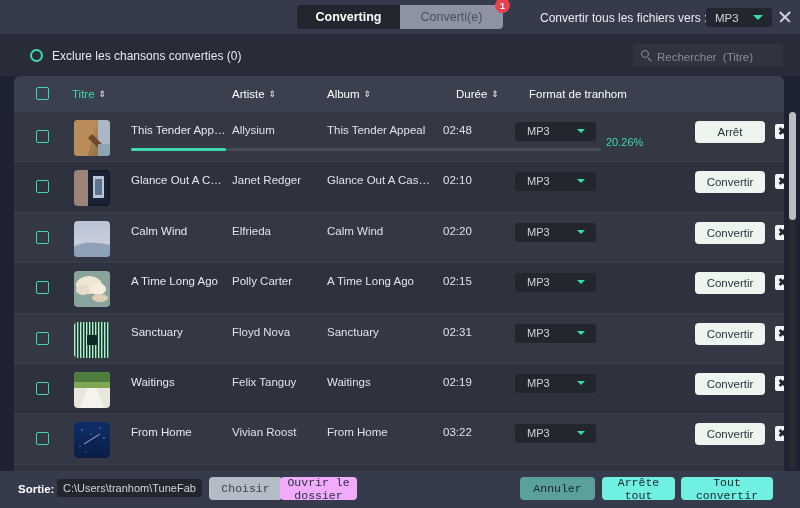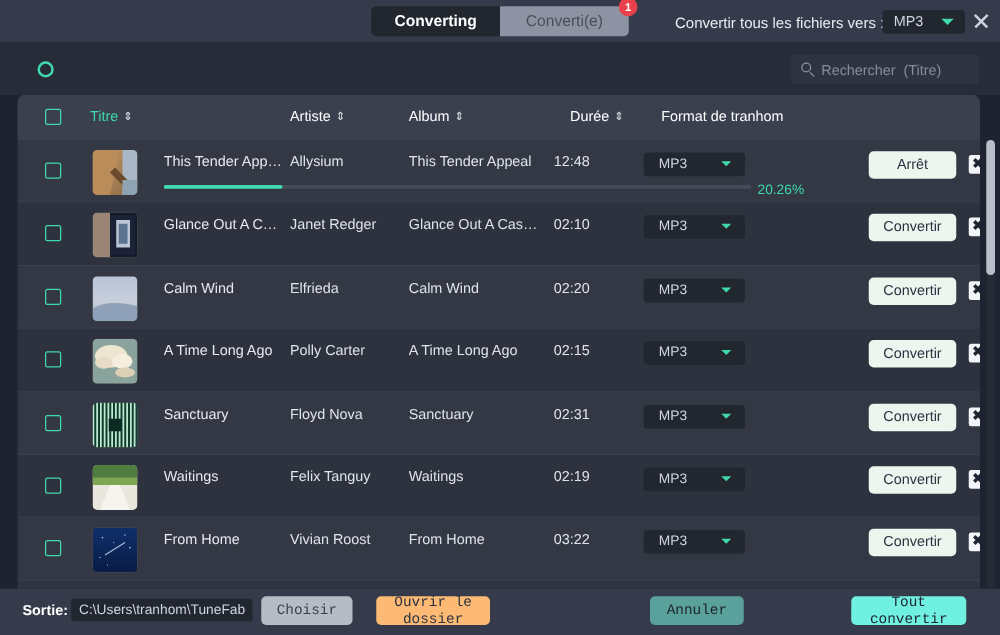--- a/index.html
+++ b/index.html
@@ -153,21 +153,21 @@
     color:#1d2330;font-size:11px;font-weight:700;line-height:1;
   }
 
   
   .prog-track{
     position:absolute;left:117px;top:36px;width:470px;height:3px;border-radius:2px;
     background:#454b58;
   }
   .prog-fill{height:3px;border-radius:2px;background:#3fd9ad;}
   .prog-pct{
-    position:absolute;left:592px;top:34px;font-size:11px;color:#3fd9ad;
+    position:absolute;left:592px;top:24px;font-size:11px;color:#3fd9ad;
   }
 
   
   .sb-track{
     position:absolute;left:789px;top:112px;width:7px;height:358px;background:#262b36;border-radius:4px;
   }
   .sb-thumb{
     position:absolute;left:0;top:0;width:7px;height:108px;background:#b9bec9;border-radius:4px;cursor:pointer;
   }
 
@@ -180,21 +180,21 @@
     position:absolute;left:57px;top:479px;width:145px;height:18px;background:#22262f;
     border-radius:2px;border:0;outline:0;color:#cfd4de;font-size:11px;padding:0 6px;
     box-sizing:border-box;font-family:"Liberation Sans",sans-serif;
   }
   .btn{
     position:absolute;top:477px;height:23px;border-radius:4px;border:0;cursor:pointer;
     font-size:11.5px;font-family:Liberation Mono, monospace;
     display:flex;align-items:center;justify-content:center;
   }
   .btn-choisir{left:209px;width:73px;background:#b6bcc6;color:#3a4050;}
-  .btn-ouvrir{left:301px;width:91px;background:#fdba74;color:#2b3240;}
+  .btn-ouvrir{left:280px;width:77px;background:#f0abfc;color:#2b3240;}
   .btn-annuler{left:520px;width:75px;background:#5aa09b;color:#1d2330;}
   .btn-arrete{left:602px;width:73px;background:#6ff0e0;color:#1d2330;}
   .btn-tout{left:681px;width:92px;background:#6ff0e0;color:#1d2330;}
 </style>
 </head>
 <body>
 
 <div id="app">
 
   <div class="topbar"></div>
@@ -213,20 +213,21 @@
 
   <div class="hdr-select">
     <span class="val">MP3</span>
     <span class="caret"></span>
   </div>
 
   <div class="winclose"></div>
 
   <div class="excl"></div>
   <div class="excl-radio"></div>
+  <div class="excl-text">Exclure les chansons converties (0)</div>
 
   <div class="search">
     <span class="mag"></span>
     <input type="text" placeholder="Rechercher  (Titre)" style="">
   </div>
 
   <div class="panel">
 
     <div class="thead">
       <span class="cbx" style="position:absolute;left:22px;top:11px;"></span>
@@ -261,21 +262,21 @@
               <rect width="36" height="36" fill="url(#a1)"></rect>
               <rect x="24" y="0" width="12" height="36" fill="#aab7c4"></rect>
               <path d="M0 0 L22 0 L14 36 L0 36 Z" fill="#b98c5a"></path>
               <path d="M18 14 L30 26 L26 30 L14 18 Z" fill="#6b4a2c"></path>
               <rect x="24" y="24" width="12" height="12" fill="#8fa4b3"></rect>
             </svg>
           </span>
           <span class="c-title">This Tender Appeal</span>
           <span class="c-artist">Allysium</span>
           <span class="c-album">This Tender Appeal</span>
-          <span class="c-dur">12:48</span>
+          <span class="c-dur">02:48</span>
           <span class="c-fmt">
             <span class="val">MP3</span>
             <span class="caret"></span>
           </span>
           <button class="c-act">Arrêt</button>
           <span class="c-del">✖</span>
           <div class="prog-track">
             <div class="prog-fill" style="width:20.26%"></div>
           </div>
           <div class="prog-pct">20.26%</div>
@@ -443,15 +444,16 @@
   <div class="sb-track">
     <div class="sb-thumb"></div>
   </div>
 
   <div class="bottom"></div>
   <div class="out-label">Sortie:</div>
   <input class="out-path" type="text" value="C:\Users\tranhom\TuneFab\…" style="">
   <button class="btn btn-choisir">Choisir</button>
   <button class="btn btn-ouvrir">Ouvrir le dossier</button>
   <button class="btn btn-annuler">Annuler</button>
+  <button class="btn btn-arrete">Arrête tout</button>
   <button class="btn btn-tout">Tout convertir</button>
 
 </div>
 
 </body></html>

